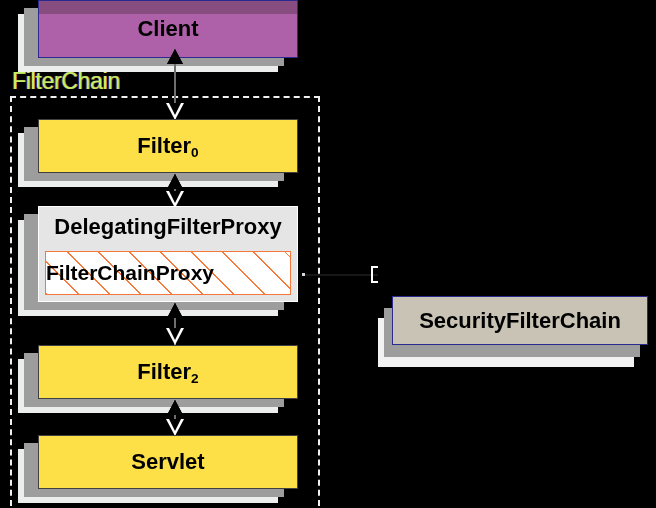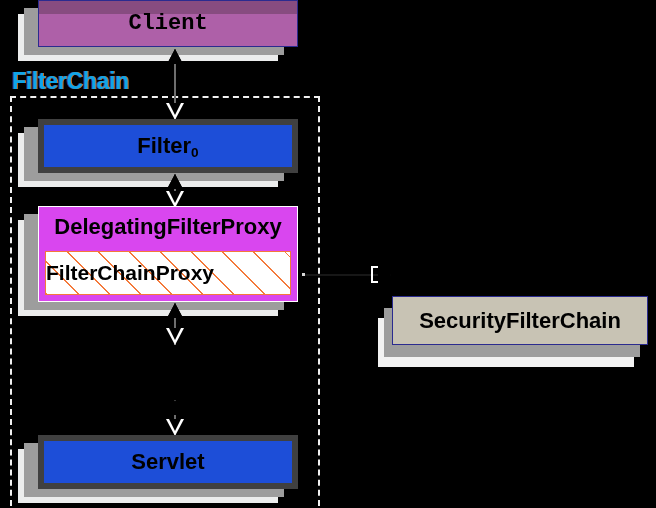--- a/index.html
+++ b/index.html
@@ -25,22 +25,22 @@
     height: 420px;
     border: 2px dashed #f0f0f0;
     border-bottom: none;
     box-sizing: border-box;
   }
   .filterchain-label {
     position: absolute;
     left: 12px;
     top: 68px;
     font-size: 23px;
-    font-weight: bold;
-    color: #0ea5e9;
+    font-weight: normal;
+    color: #bef264;
     letter-spacing: -0.3px;
     text-shadow: 1px 0 0 rgba(240,130,40,.85), -1px 0 0 rgba(60,70,200,.75);
     white-space: nowrap;
   }
 
   
   .node {
     position: absolute;
     box-sizing: border-box;
   }
@@ -79,40 +79,40 @@
   .client .label {
     position: relative;
     z-index: 2;
     font-size: 22px;
     font-weight: bold;
     color: #000;
   }
 
   
   .filter .face {
-    background: #1d4ed8;
-    border: 6px solid #404040;
+    background: #fde047;
+    border: 1px solid #404040;
   }
   .filter .label {
     font-size: 22px;
     font-weight: bold;
     color: #000;
     white-space: nowrap;
   }
   .label sub {
     font-size: 0.62em;
     vertical-align: baseline;
     position: relative;
     top: 0.32em;
     font-weight: bold;
   }
 
   
   .dfp .face {
-    background: #d946ef;
+    background: #e5e5e5;
     border: 1px solid #ffffff;
     display: block;
     padding: 0;
   }
   .dfp .dfp-title {
     height: 40px;
     display: flex;
     align-items: center;
     justify-content: center;
     font-size: 22px;
@@ -236,21 +236,21 @@
   }
 </style>
 </head>
 <body>
 
 <div id="canvas">
 
   <div class="filterchain-boundary"></div>
   <div class="filterchain-label">FilterChain</div>
 
-  <div class="node client" style="left:38px; top:0px; width:260px; height:47px;font-family:Liberation Mono, monospace;">
+  <div class="node client" style="left:38px; top:0px; width:260px; height:58px;">
     <div class="shadow-far"></div>
     <div class="shadow-near"></div>
     <div class="face">
       <span class="label">Client</span>
     </div>
   </div>
 
   <div class="connector" style="left:166px; top:49px; height:71px;">
     <div class="stem"></div>
     <div class="arrow-up-solid"></div>
@@ -295,20 +295,27 @@
       <span class="label">SecurityFilterChain</span>
     </div>
   </div>
 
   <div class="connector" style="left:166px; top:303px; height:42px;">
     <div class="stem"></div>
     <div class="arrow-up-solid"></div>
     <div class="arrow-down-hollow"></div>
   </div>
 
+  <div class="node filter" style="left:38px; top:345px; width:260px; height:54px;">
+    <div class="shadow-far"></div>
+    <div class="shadow-near"></div>
+    <div class="face">
+      <span class="label"><span>Filter</span><sub>2</sub></span>
+    </div>
+  </div>
 
   <div class="connector" style="left:166px; top:400px; height:36px;">
     <div class="stem"></div>
     <div class="arrow-up-solid"></div>
     <div class="arrow-down-hollow"></div>
   </div>
 
   <div class="node filter" style="left:38px; top:435px; width:260px; height:54px;">
     <div class="shadow-far"></div>
     <div class="shadow-near"></div>

